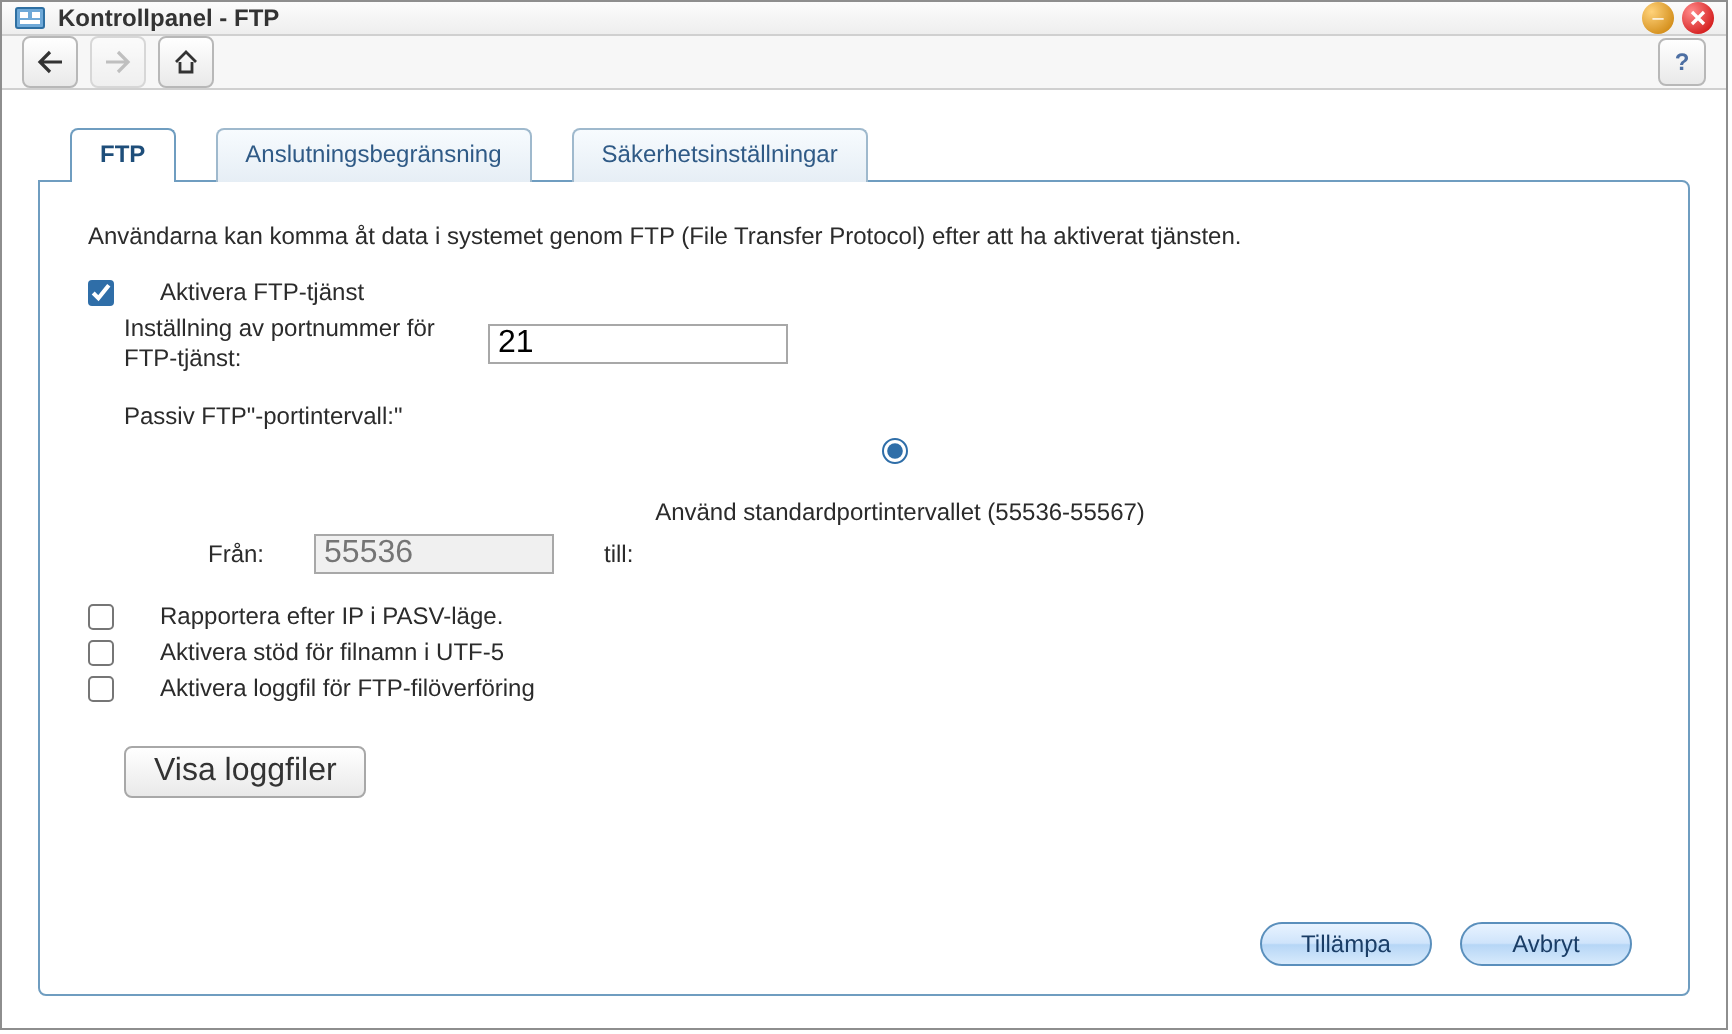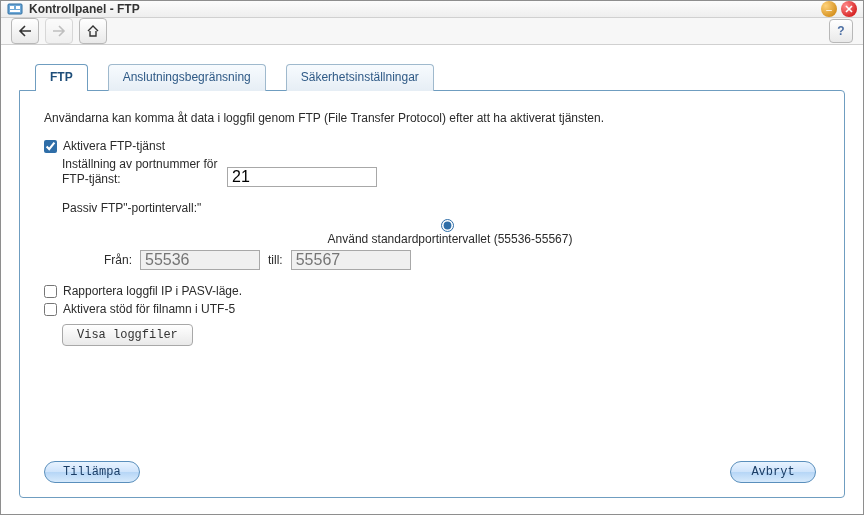--- a/index.html
+++ b/index.html
@@ -126,20 +126,21 @@
   .content {
     flex: 1;
   }
   .intro {
     margin-bottom: 14px;
   }
   .row {
     display: flex;
     align-items: center;
     margin: 4px 0;
+    gap: 17px;
   }
   .indent1 { padding-left: 18px; }
   .indent2 { padding-left: 36px; flex-direction: column; }
   .indent3 { padding-left: 60px; }
   input[type=checkbox], input[type=radio] {
     margin: 0 6px 0 0;
     accent-color: #2f6ea8;
   }
   .field-label {
     width: 165px;
@@ -155,38 +156,37 @@
     box-sizing: border-box;
   }
   .text-input[disabled] {
     background: #f0f0f0;
     color: #0c4a6e;
   }
   .port-input { width: 150px; }
   .range-input { width: 120px; }
   .till-label { margin: 0 8px 0 8px; }
   .visa-btn {
-    margin-top: 4px;
+    margin-top: 18px;
     padding: 3px 14px;
     border: 1px solid #a8a8a8;
     border-radius: 4px;
     background: linear-gradient(#ffffff, #e9e9e9);
     cursor: pointer;
-    font-family: Liberation Mono, monospace;
-    font-size: 12px;
+    font-family: Liberation Sans, sans-serif;
+    font-size: 16px;
     color: #333;
   }
   
   .footer {
     display: flex;
-    justify-content: space-between;
+    justify-content: flex-end;
     gap: 14px;
     padding-top: 10px;
     padding-right: 4px;
-    font-family: Liberation Mono, monospace;
   }
   .action-btn {
     min-width: 86px;
     padding: 3px 18px;
     border: 1px solid #5a8fbc;
     border-radius: 12px;
     background: linear-gradient(#e8f3ff 0%, #cfe4fb 48%, #b6d6f6 52%, #d7eafc 100%);
     color: #1a3d66;
     font-family: inherit;
     font-size: 12px;
@@ -240,61 +240,64 @@
 
     <div class="tab-header">
       <div class="tab active"><span>FTP</span></div>
       <div class="tab"><span>Anslutningsbegränsning</span></div>
       <div class="tab"><span>Säkerhetsinställningar</span></div>
     </div>
 
     <div class="tab-body">
       <div class="content">
 
-        <div class="intro">Användarna kan komma åt data i loggfil genom FTP (File Transfer Protocol) efter att ha aktiverat tjänsten.</div>
+        <div class="intro">Användarna kan komma åt data i systemet genom FTP (File Transfer Protocol) efter att ha aktiverat tjänsten.</div>
 
         <div class="row">
           <input type="checkbox" checked="" style="">
           <span>Aktivera FTP-tjänst</span>
         </div>
 
-        <div class="row indent1" style="align-items:flex-end;">
+        <div class="row indent1" style="align-items:center;">
           <span class="field-label">Inställning av portnummer för FTP-tjänst:</span>
           <input class="text-input port-input" type="text" value="21" style="">
         </div>
 
         <div class="spacer-v6"></div>
 
         <div class="row indent1">Passiv FTP"-portintervall:"</div>
 
         <div class="row indent2">
           <input type="radio" name="prange" checked="" style="">
           <span>Använd standardportintervallet (55536-55567)</span>
         </div>
 
 
         <div class="row indent3">
           <span>Från:</span>
           <input class="text-input range-input" type="text" disabled="" style="margin-left: 8px;" placeholder="55536">
           <span class="till-label">till:</span>
-          <input class="text-input range-input" type="text" disabled="" placeholder="55567" style="">
         </div>
 
         <div class="spacer-v6"></div>
 
         <div class="row">
           <input type="checkbox" style="">
-          <span>Rapportera loggfil IP i PASV-läge.</span>
+          <span>Rapportera efter IP i PASV-läge.</span>
         </div>
 
         <div class="row">
           <input type="checkbox" style="">
           <span>Aktivera stöd för filnamn i UTF-5</span>
         </div>
 
+        <div class="row">
+          <input type="checkbox" style="">
+          <span>Aktivera loggfil för FTP-filöverföring</span>
+        </div>
 
         <div class="row indent1">
           <button class="visa-btn"><span>Visa loggfiler</span></button>
         </div>
 
       </div>
 
       <div class="footer">
         <button class="action-btn"><span>Tillämpa</span></button>
         <button class="action-btn"><span>Avbryt</span></button>

